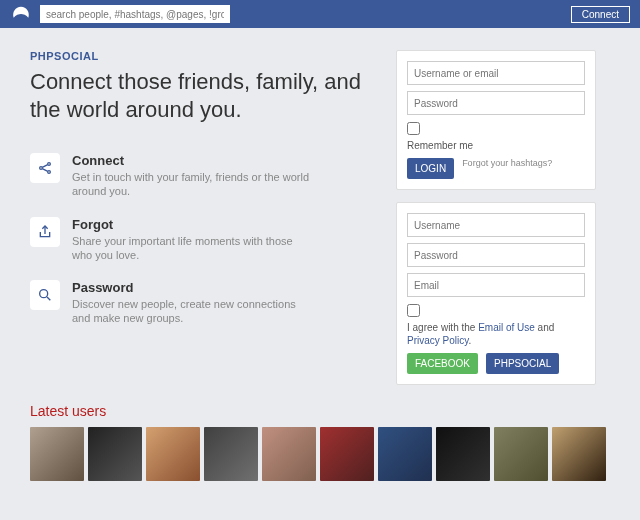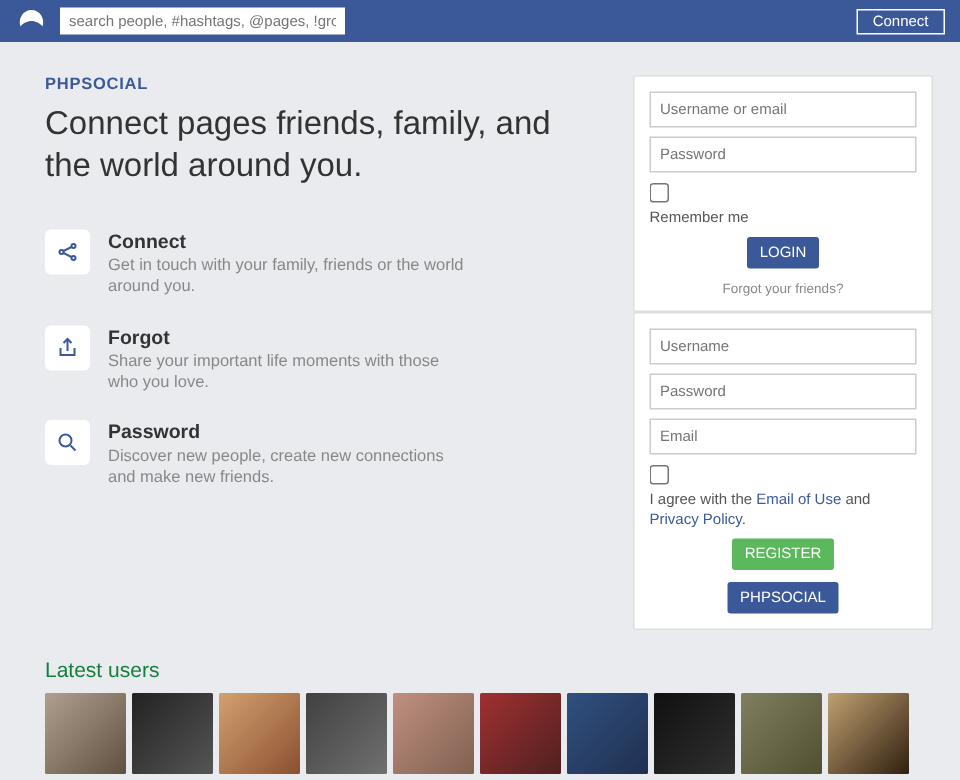--- a/index.html
+++ b/index.html
@@ -2,46 +2,46 @@
 <html><head>
 <meta charset="utf-8">
 <style>
 * { box-sizing: border-box; margin: 0; padding: 0; }
 body { font-family: Arial, Helvetica, sans-serif; background: #e9ebee; color: #4b4f56; width: 640px; height: 520px; overflow: hidden; font-size: 12px; }
 .topbar { background: #3b5998; height: 28px; display: flex; align-items: center; padding: 0 10px; justify-content: space-between; }
 .tb-left { display: flex; align-items: center; gap: 8px; }
 .logo svg { width: 22px; height: 22px; display: block; }
 .search { width: 190px; height: 18px; border: none; background: #fff; font-size: 10px; padding: 0 6px; outline: none; }
 .connect-btn { border: 1px solid #fff; background: transparent; color: #fff; font-size: 10px; padding: 2px 10px; cursor: pointer; }
-.main { display: flex; padding: 22px 18px 10px 30px; gap: 20px; }
+.main { display: flex; padding: 22px 44px 10px 30px; gap: 20px; }
 .left { flex: 1; }
 .brand { color: #3b5998; font-weight: bold; font-size: 11px; letter-spacing: 0.5px; }
 .tagline { color: #333; font-size: 22px; line-height: 1.25; margin-top: 6px; font-weight: 400; }
 .features { margin-top: 30px; display: flex; flex-direction: column; gap: 18px; }
 .feature { display: flex; gap: 12px; }
 .ficon { width: 30px; height: 30px; background: #fff; border-radius: 4px; display: flex; align-items: center; justify-content: center; flex-shrink: 0; }
 .ficon svg { width: 16px; height: 16px; stroke: #3b5998; fill: none; stroke-width: 2; }
 .ftitle { color: #333; font-size: 13px; font-weight: bold; margin-bottom: 2px; }
 .fdesc { color: #888; font-size: 11px; line-height: 1.3; max-width: 240px; }
-.right { width: 200px; display: flex; flex-direction: column; }
+.right { width: 200px; display: flex; flex-direction: column; gap: 12px; }
 .card { background: #fff; border: 1px solid #ddd; border-radius: 2px; padding: 10px; }
 .input { width: 100%; height: 24px; border: 1px solid #ccc; font-size: 10px; padding: 0 6px; margin-bottom: 6px; outline: none; color: #555; }
 .chk-row { display: flex; align-items: flex-start; gap: 4px; font-size: 10px; color: #555; margin-bottom: 6px; line-height: 1.3; flex-direction: column; }
 .chk-row input { margin-top: 1px; }
-.btn-row { display: flex; align-items: center; gap: 8px; flex-direction: column; }
+.btn-row { display: flex; align-items: flex-start; gap: 8px; }
 .btn { border: none; color: #fff; font-size: 10px; padding: 5px 8px; border-radius: 2px; cursor: pointer; }
 .btn-primary { background: #3b5998; }
 .btn-green { background: #5cb85c; }
 .forgot { color: #888; font-size: 9px; }
 .link { color: #3b5998; }
 .captcha-row { display: flex; gap: 4px; margin-bottom: 6px; }
 .captcha-row .input { margin-bottom: 0; flex: 1; }
 .captcha-img { width: 44px; height: 24px; border: 1px dashed #aaa; display: flex; align-items: center; justify-content: center; font-size: 9px; letter-spacing: 1px; color: #333; font-family: monospace; text-decoration: line-through; }
 .latest { padding: 8px 30px 0 30px; }
-.latest-title { color: #15803d; font-size: 14px; margin-bottom: 8px; }
+.latest-title { color: #b91c1c; font-size: 14px; margin-bottom: 8px; }
 .user-strip { display: flex; gap: 4px; }
 .avatar { width: 54px; height: 54px; background: linear-gradient(135deg,#b0a090,#605040); border-radius: 1px; }
 .avatar.a2 { background: linear-gradient(135deg,#222,#555); }
 .avatar.a3 { background: linear-gradient(135deg,#d4a070,#8a5030); }
 .avatar.a4 { background: linear-gradient(135deg,#404040,#707070); }
 .avatar.a5 { background: linear-gradient(135deg,#c09080,#806050); }
 .avatar.a6 { background: linear-gradient(135deg,#a03030,#502020); }
 .avatar.a7 { background: linear-gradient(135deg,#305080,#203050); }
 .avatar.a8 { background: linear-gradient(135deg,#101010,#303030); }
 .avatar.a9 { background: linear-gradient(135deg,#808060,#505030); }
@@ -58,21 +58,21 @@
         </svg>
     </span>
     <input class="search" placeholder="search people, #hashtags, @pages, !groups" style="">
   </div>
   <button class="connect-btn">Connect</button>
 </div>
 
 <div class="main">
   <div class="left">
     <div class="brand">PHPSOCIAL</div>
-    <div class="tagline">Connect pages friends, family, and the world around you.</div>
+    <div class="tagline">Connect those friends, family, and the world around you.</div>
     <div class="features">
       <div class="feature">
         <div class="ficon">
           <svg viewBox="0 0 24 24">
               <circle cx="6" cy="12" r="2"></circle>
               <circle cx="18" cy="6" r="2"></circle>
               <circle cx="18" cy="18" r="2"></circle>
               <line x1="8" y1="11" x2="16" y2="7"></line>
               <line x1="8" y1="13" x2="16" y2="17"></line>
             </svg>
@@ -97,52 +97,52 @@
       </div>
       <div class="feature">
         <div class="ficon">
           <svg viewBox="0 0 24 24">
               <circle cx="10" cy="10" r="6"></circle>
               <line x1="15" y1="15" x2="20" y2="20"></line>
             </svg>
         </div>
         <div>
           <div class="ftitle">Password</div>
-          <div class="fdesc">Discover new people, create new connections and make new friends.</div>
+          <div class="fdesc">Discover new people, create new connections and make new groups.</div>
         </div>
       </div>
     </div>
   </div>
 
   <div class="right">
     <div class="card">
       <input class="input" placeholder="Username or email" style="">
       <input class="input" type="password" placeholder="Password" style="">
       <label class="chk-row">
         <input type="checkbox" style="">
         <span>Remember me</span>
       </label>
       <div class="btn-row">
         <button class="btn btn-primary">LOGIN</button>
-        <a class="forgot">Forgot your friends?</a>
+        <a class="forgot">Forgot your hashtags?</a>
       </div>
     </div>
 
     <div class="card">
       <input class="input" placeholder="Username" style="">
       <input class="input" type="password" placeholder="Password" style="">
       <input class="input" placeholder="Email" style="">
       <label class="chk-row">
         <input type="checkbox" style="">
         <span>
           <span>I agree with the </span><span class="link">Email of Use</span><span> and </span><span class="link">Privacy Policy</span><span>.</span>
         </span>
       </label>
       <div class="btn-row">
-        <button class="btn btn-green">REGISTER</button>
+        <button class="btn btn-green">FACEBOOK</button>
         <button class="btn btn-primary">PHPSOCIAL</button>
       </div>
     </div>
   </div>
 </div>
 
 <div class="latest">
   <div class="latest-title">Latest users</div>
   <div class="user-strip">
     <div class="avatar"></div>

